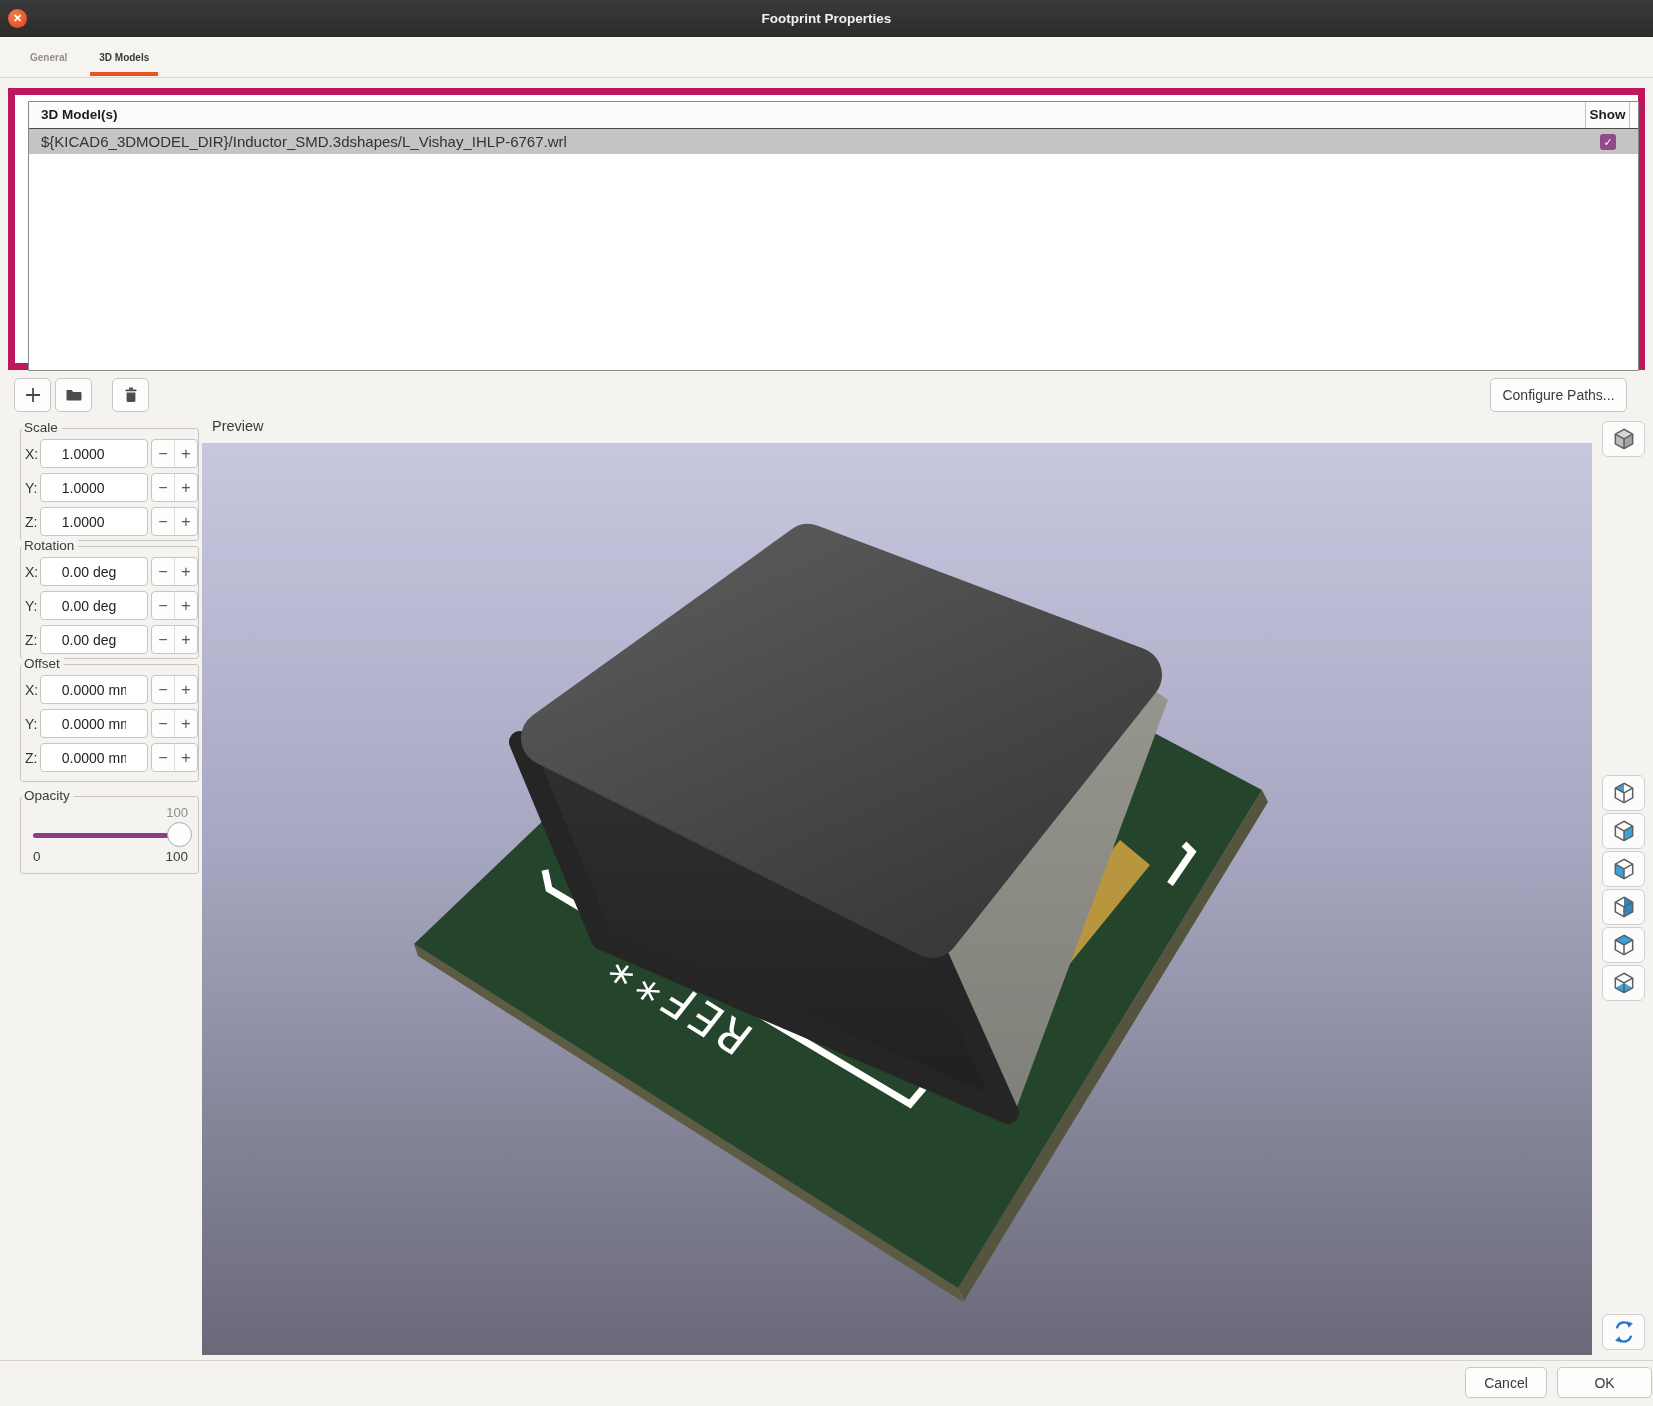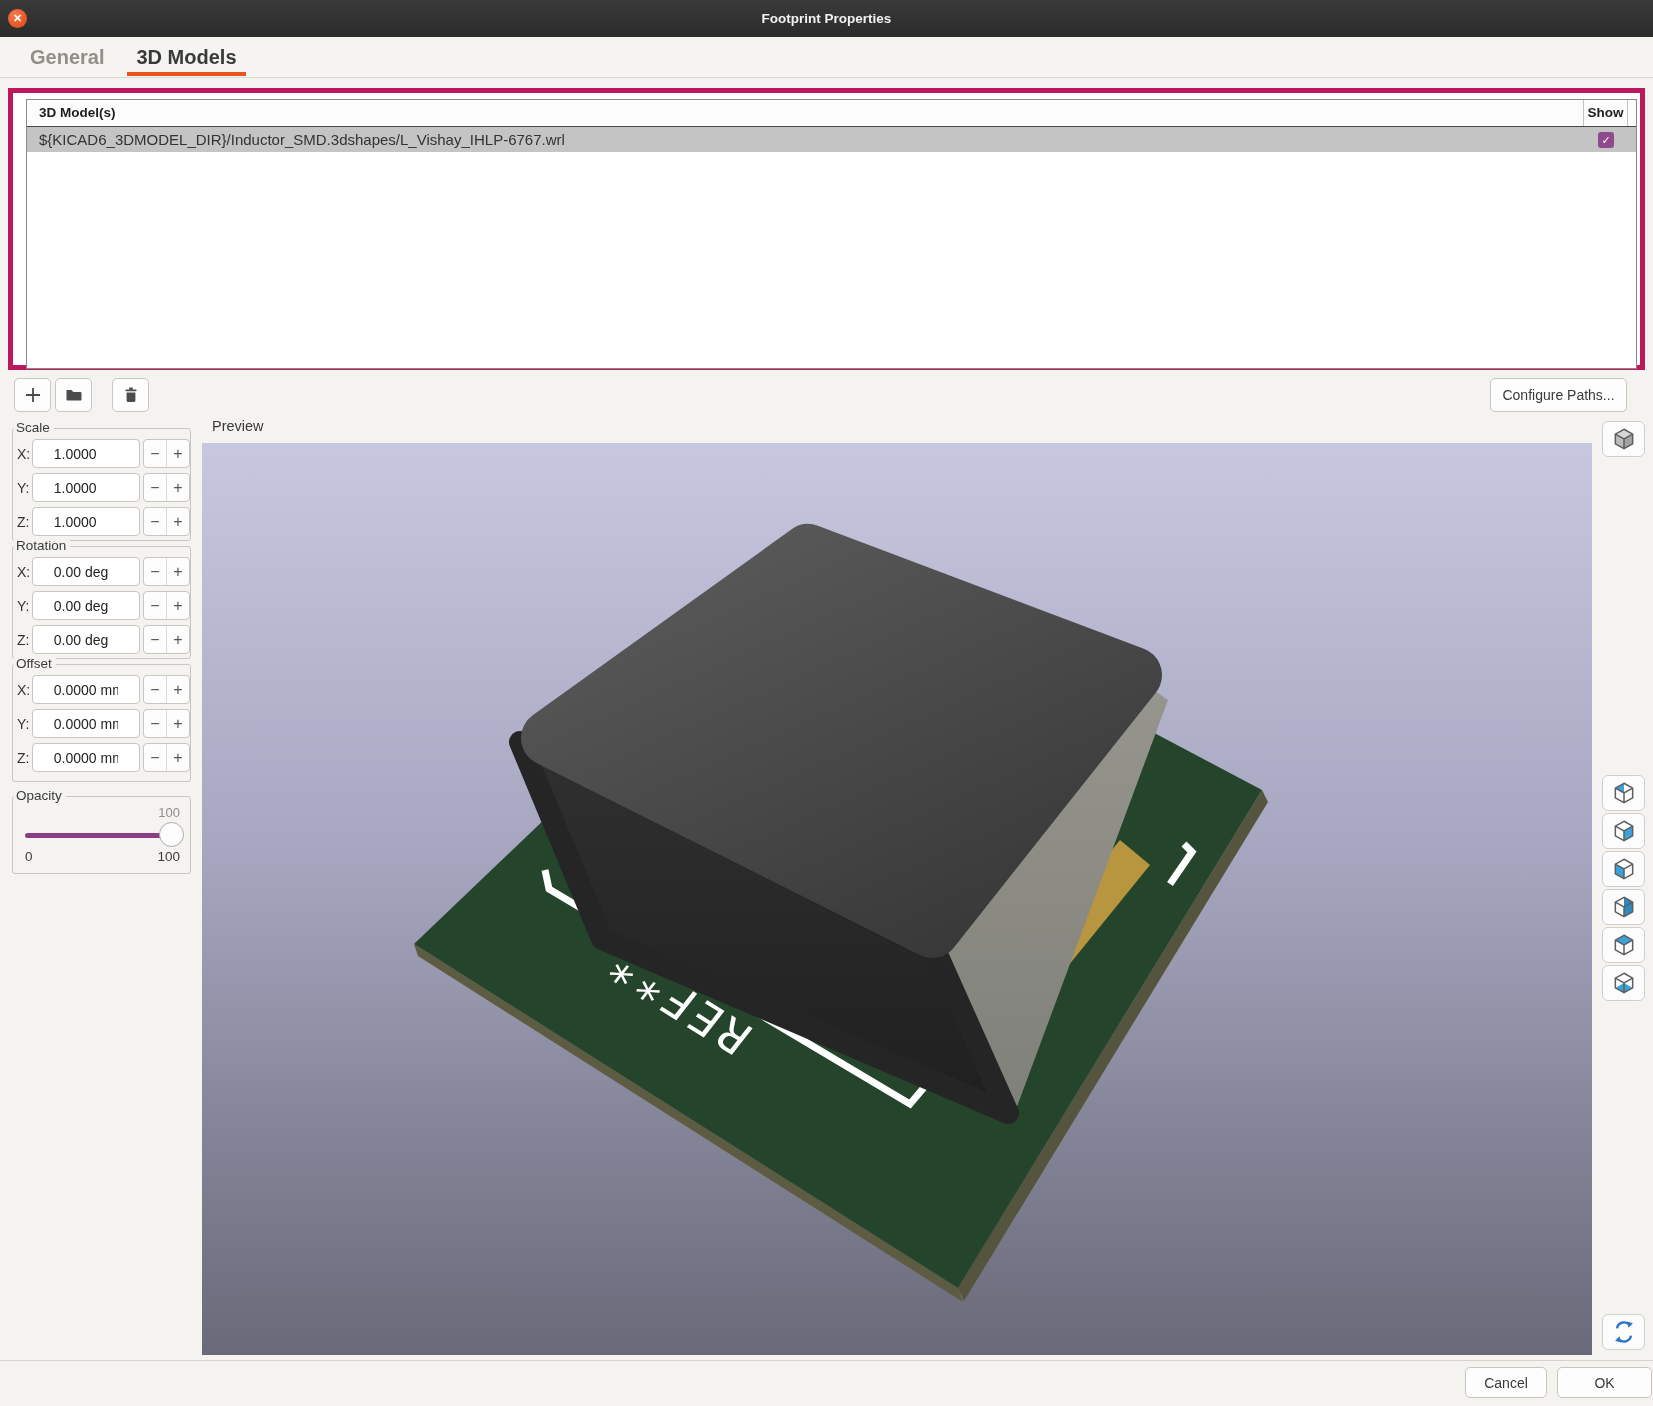--- a/index.html
+++ b/index.html
@@ -14,45 +14,45 @@
     background:linear-gradient(#3a3a3a,#2b2b2b);border-bottom:1px solid #1e1e1e;}
   .title{position:absolute;left:0;right:0;top:0;height:37px;line-height:37px;
     text-align:center;color:#f2f1ef;font-size:13.5px;font-weight:bold;}
   .closebtn{position:absolute;left:8px;top:9px;width:19px;height:19px;border-radius:50%;
     background:radial-gradient(circle at 35% 30%, #f3794a, #df4615);
     color:#fff;font-size:11px;font-weight:bold;text-align:center;line-height:19px;cursor:pointer;}
   
   .tabbar{position:absolute;left:0;top:37px;width:1653px;height:41px;background:#f5f4f1;
     border-bottom:1px solid #dbd8d4;display:flex;align-items:stretch;padding-left:21px;box-sizing:border-box;}
   .tab{position:relative;display:flex;align-items:center;padding:0 9px;margin-right:14px;
-    font-size:20px;font-weight:bold;color:#928e89;cursor:pointer;}
+    font-size:10px;font-weight:bold;color:#928e89;cursor:pointer;}
   .tab.active{color:#3a3a3a;}
   .tab.active::after{content:"";position:absolute;left:0;right:0;bottom:1px;height:4px;background:#e95420;}
   
   .table-panel{position:absolute;left:8px;top:88px;width:1637px;height:282px;background:#fff;
-    border:5px solid #be185d;box-sizing:border-box;padding-left:44px;}
+    border:7px solid #be185d;box-sizing:border-box;padding-left:44px;}
   .tablebox{position:absolute;left:13px;top:6px;width:1611px;height:270px;border:1px solid #8a8a8a;
     background:#fff;box-sizing:border-box;overflow:hidden;}
   .thead{display:flex;height:26px;border-bottom:1px solid #4a4a4a;background:#fcfcfc;}
   .th{font-size:13.5px;font-weight:bold;color:#1d1d1d;line-height:26px;box-sizing:border-box;}
   .th.models{width:1557px;padding-left:12px;border-right:1px solid #c4c2bf;}
   .th.show{width:44px;text-align:center;border-right:1px solid #c4c2bf;}
   .trow{display:flex;height:25px;background:#c4c4c4;align-items:center;cursor:pointer;}
   .td.path{width:1557px;padding-left:12px;font-size:15px;color:#333;white-space:nowrap;overflow:hidden;box-sizing:border-box;}
   .td.showcell{width:44px;display:flex;justify-content:center;}
   .checkbox{width:16px;height:16px;border-radius:3px;background:#8e4a8a;color:#fff;
     font-size:11px;line-height:16px;text-align:center;cursor:pointer;}
   
   .tbtn{position:absolute;top:378px;width:37px;height:34px;background:#fdfdfd;border:1px solid #c9c5c0;
     border-radius:5px;display:flex;align-items:center;justify-content:center;cursor:pointer;box-sizing:border-box;}
   .btn{background:#fdfdfd;border:1px solid #c9c5c0;border-radius:5px;font-size:14px;color:#3a3a3a;
     display:flex;align-items:center;justify-content:center;cursor:pointer;box-sizing:border-box;}
   .configure{position:absolute;left:1490px;top:378px;width:137px;height:34px;}
   
-  .group{position:absolute;left:12px;width:179px;border:1px solid #c9c5c1;border-radius:3px;
+  .group{position:absolute;left:20px;width:179px;border:1px solid #c9c5c1;border-radius:3px;
     box-sizing:border-box;background:transparent;}
   .group-label{position:absolute;top:-9px;left:1px;background:#f4f3f0;padding:0 4px 0 2px;
     font-size:13.5px;color:#3b3b3b;}
   .rows{padding:10px 0 4px 4px;}
   .srow{display:flex;align-items:center;height:29px;margin-bottom:5px;}
   .axis{width:21px;font-size:14px;color:#333;}
   .field{width:64px;height:27px;border:1px solid #c9c5c1;border-radius:4px;padding:0 21px;
     font-size:14px;color:#222;background:#fff;font-family:"Liberation Sans",sans-serif;outline:none;}
   .spin{margin-left:3px;display:flex;width:66px;height:29px;border:1px solid #c9c5c1;border-radius:4px;
     background:#fdfdfd;box-sizing:border-box;overflow:hidden;}

